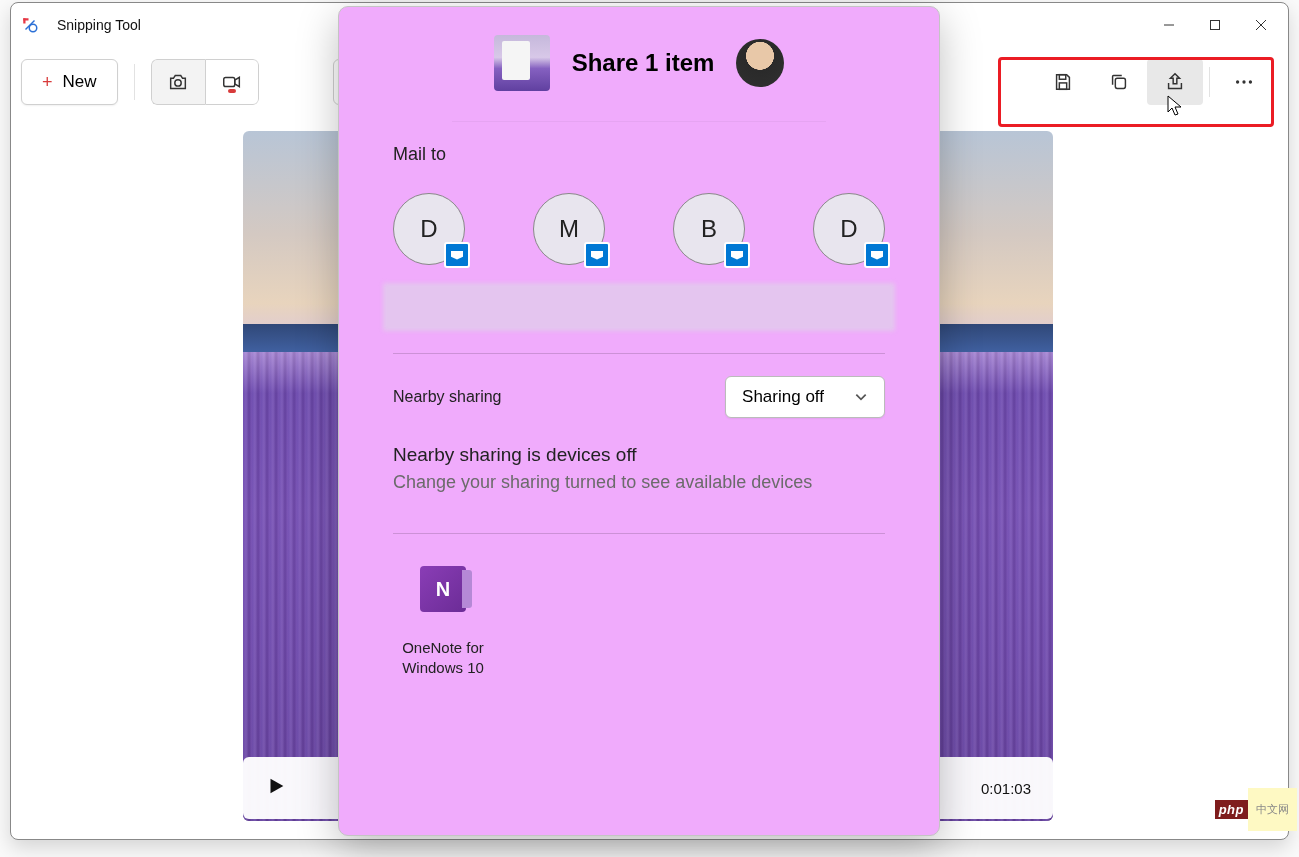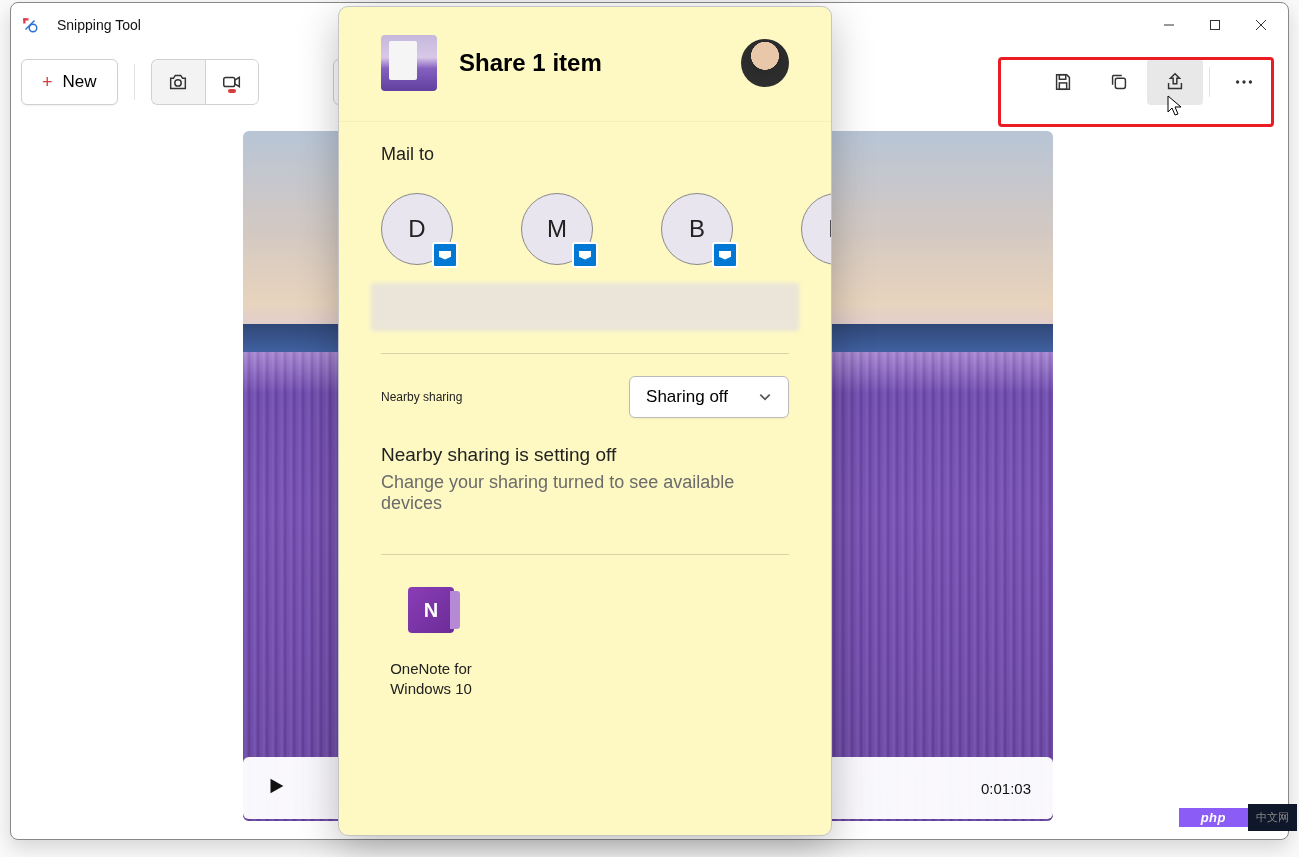--- a/index.html
+++ b/index.html
@@ -62,24 +62,24 @@
   position: absolute; left: 232px; bottom: 20px; width: 810px; height: 62px;
   background: rgba(255,255,255,0.96); border-radius: 6px;
   display: flex; align-items: center; padding: 0 22px; gap: 18px; z-index:5;
 }
 .play-btn svg { width: 22px; height: 22px; }
 .playbar .time { font-size: 15px; color: #111; margin-left: 36px; }
 .playbar .spacer { flex: 1; }
 
 
 .share-panel {
-  position: absolute; left: 338px; top: 6px; width: 494px; height: 830px;
-  background: #fef9c3; border: 1px solid #c4c4c4; border-radius: 10px;
+  position: absolute; left: 338px; top: 6px; width: 602px; height: 830px;
+  background: #f0abfc; border: 1px solid #c4c4c4; border-radius: 10px;
   box-shadow: 0 12px 40px rgba(0,0,0,0.25); z-index: 20;
-  display: flex; flex-direction: column; overflow:hidden;
+  display: flex; flex-direction: column; overflow:hidden;align-items:center;
 }
 .share-header { display: flex; align-items: center; padding: 28px 42px 30px; gap: 22px; border-bottom:1px solid rgba(0,0,0,0.04);}
 .share-thumb { width: 56px; height: 56px; border-radius: 4px; background: linear-gradient(to bottom,#c5b8db 0%,#d8c8e8 40%,#8560c0 60%,#6040a0 100%); position:relative;overflow:hidden;}
 .share-thumb::after{content:"";position:absolute;top:10%;left:15%;width:50%;height:70%;background:#f5f5f5;border-radius:2px;}
 .share-title { font-size: 24px; font-weight: 600; color: #000; flex: 1; }
 .share-avatar { width: 48px; height: 48px; border-radius: 50%; background: radial-gradient(circle at 50% 35%,#e8c8a8 0%,#e8c8a8 35%,#2a2a2a 36%,#303030 100%);}
 
 .share-body { padding: 22px 42px; flex:1; overflow:auto;}
 .section-label { font-size: 18px; color: #222; margin-bottom: 28px; font-weight:400;}
 
@@ -95,21 +95,21 @@
   background: #0078d4; border:2px solid #fff; border-radius:3px;
   display:flex;align-items:center;justify-content:center;
 }
 .contact-badge::after{content:"";width:12px;height:9px;background:#fff;clip-path:polygon(0 0,100% 0,100% 70%,50% 100%,0 70%);}
 
 .names-blur { height: 48px; background: rgba(220,215,230,0.6); filter:blur(2px); border-radius:2px; margin: 0 -10px;}
 
 .share-body hr { border: none; border-top: 1px solid rgba(0,0,0,0.15); margin: 22px 0; }
 
 .nearby-row { display: flex; align-items: center; justify-content: space-between; margin: 18px 0 26px;}
-.nearby-label { font-size: 12px; color: #222; }
+.nearby-label { font-size: 16px; color: #222; }
 .dropdown {
   height: 42px; padding: 0 16px; border: 1px solid #bbb; border-radius: 6px;
   background: #fff; display: flex; align-items: center; gap: 30px; font-size: 17px;
   box-shadow: 0 1px 2px rgba(0,0,0,0.06);
 }
 .dropdown svg { width: 14px; height: 14px; }
 
 .nearby-status { font-size: 19px; color: #222; margin-bottom: 6px; }
 .nearby-sub { font-size: 18px; color: #6b6b6b; }
 
@@ -117,22 +117,22 @@
 .app-item { display: flex; flex-direction: column; align-items: center; width: 100px; text-align: center; gap: 12px; }
 .app-icon-lg { width: 54px; height: 54px; display: flex; align-items: center; justify-content: center; margin-bottom: 10px;}
 .app-label { font-size: 15px; color: #222; line-height: 1.3; }
 
 .onenote-ico{width:46px;height:46px;background:linear-gradient(135deg,#8a3db6,#6b2c96);border-radius:4px;display:flex;align-items:center;justify-content:center;color:#fff;font-weight:700;font-size:20px;position:relative;}
 .onenote-ico::before{content:"N";}
 .onenote-ico::after{content:"";position:absolute;right:-6px;top:4px;width:10px;height:38px;background:#b589d6;border-radius:0 3px 3px 0;}
 .mail-ico svg{width:48px;height:48px;}
 
 .watermark{position:absolute;right:2px;bottom:26px;display:flex;align-items:center;z-index:80;}
-.watermark .php{background:#8b5cf6;color:#fff;padding:2px 22px;font-size:13px;font-style:italic;font-weight:700;letter-spacing:0.5px;}
-.watermark .cn{background:#0f172a;color:#888;padding:6px 8px;font-size:11px;}
+.watermark .php{background:#7f1d1d;color:#fff;padding:2px 4px;font-size:13px;font-style:italic;font-weight:700;letter-spacing:0.5px;}
+.watermark .cn{background:#fef9c3;color:#888;padding:14px 8px;font-size:11px;}
 </style>
 </head>
 <body>
 
 <div class="window">
 
   <div class="titlebar">
     <span class="app-icon">
       <svg viewBox="0 0 24 24">
           <rect x="3" y="3" width="7" height="3" fill="#e63946"></rect>
@@ -282,21 +282,21 @@
     <div class="nearby-row">
       <span class="nearby-label">Nearby sharing</span>
       <div class="dropdown">
         <span>Sharing off</span>
         <svg viewBox="0 0 12 12">
             <path d="M2 4l4 4 4-4" fill="none" stroke="#555" stroke-width="1.5"></path>
           </svg>
       </div>
     </div>
 
-    <div class="nearby-status">Nearby sharing is setting off</div>
+    <div class="nearby-status">Nearby sharing is devices off</div>
     <div class="nearby-sub">Change your sharing turned to see available devices</div>
 
     <hr style="margin-top:40px">
 
 
     <div class="apps">
       <div class="app-item">
         <div class="app-icon-lg">
             <div class="onenote-ico"></div>
           </div>

